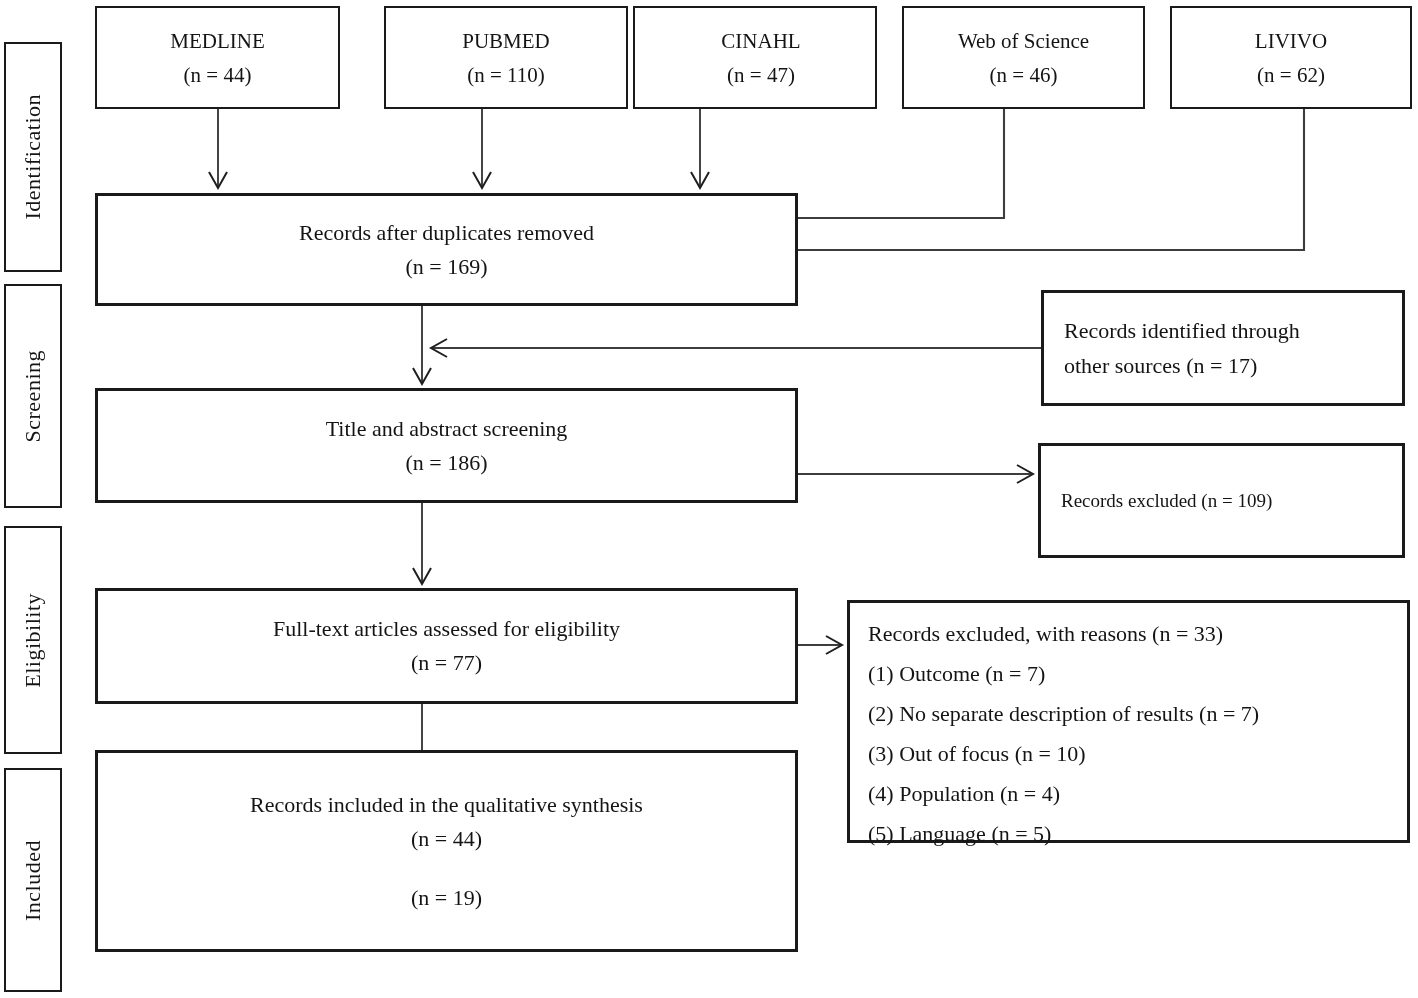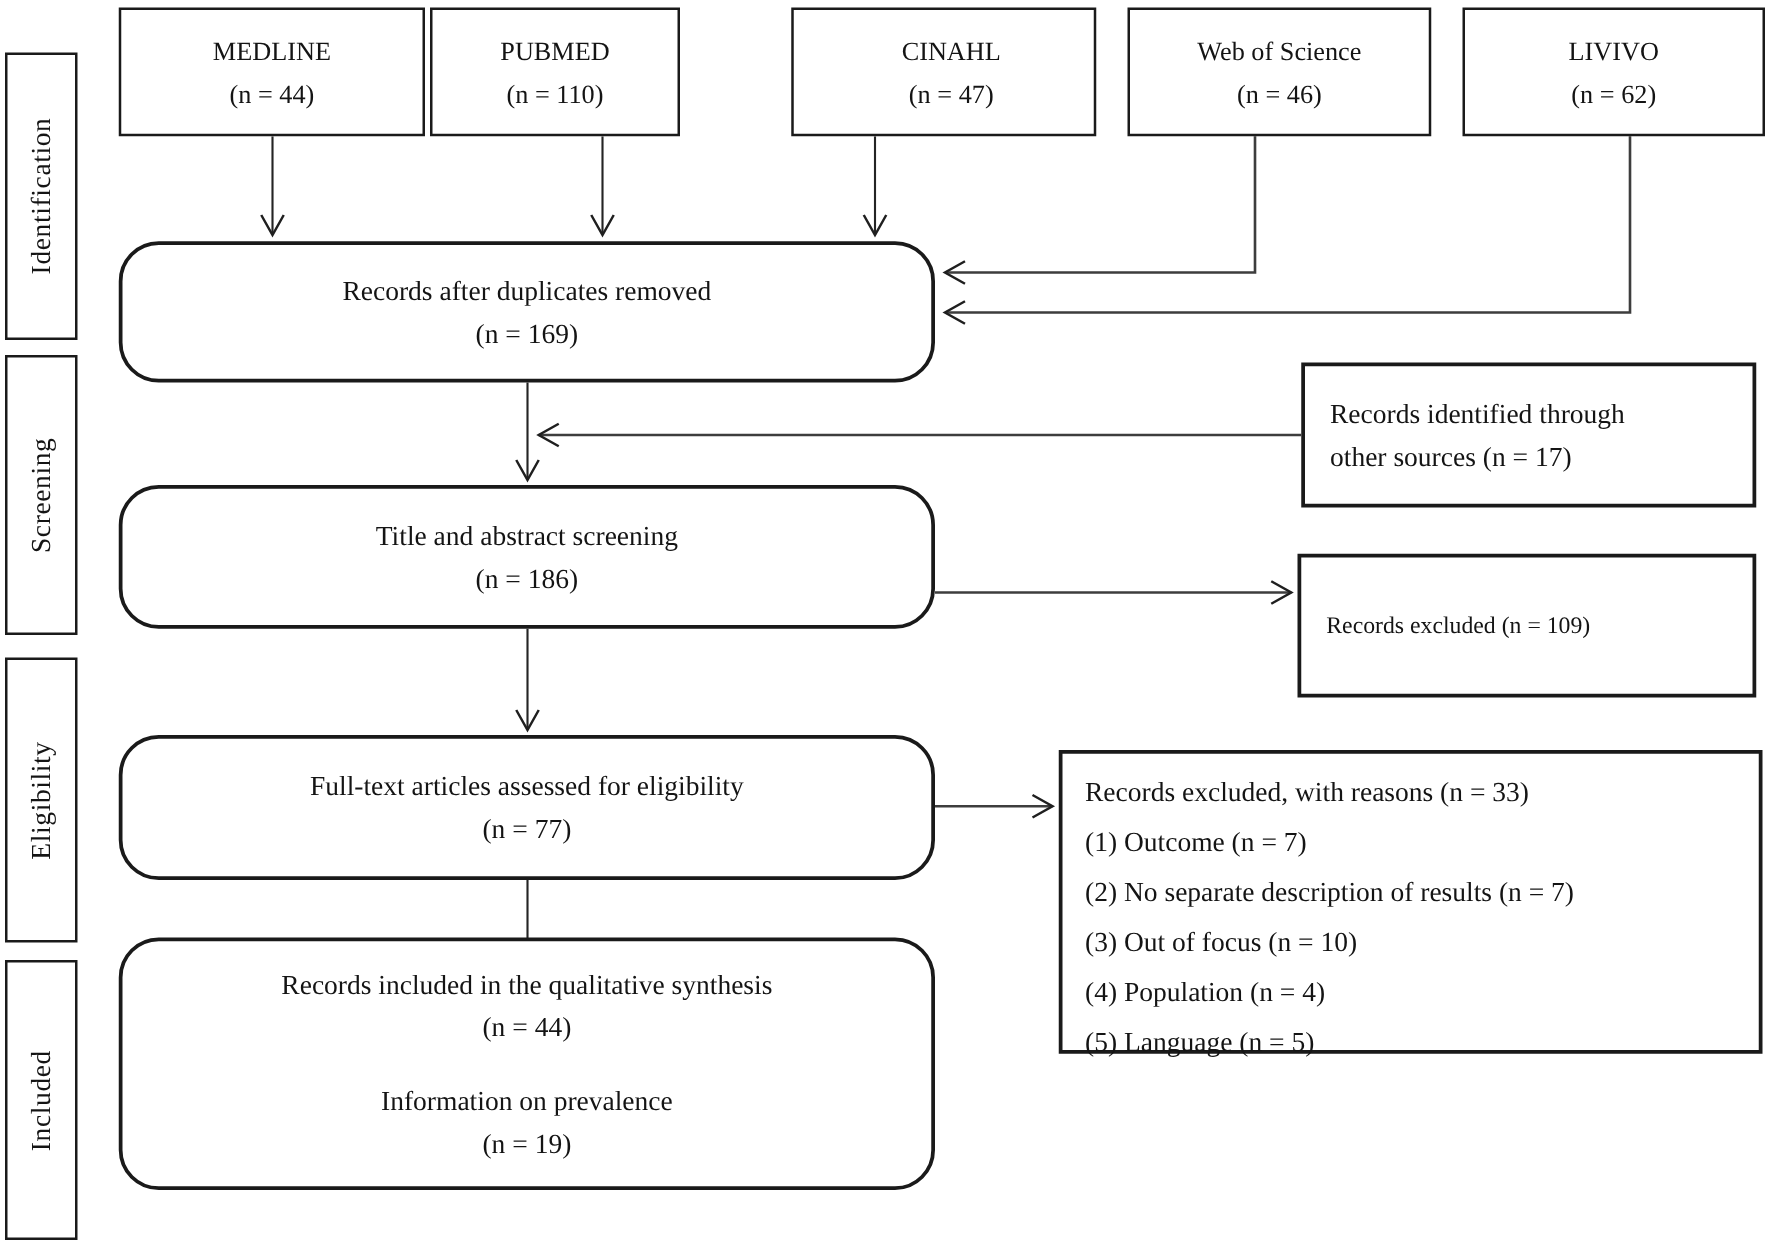--- a/index.html
+++ b/index.html
@@ -26,26 +26,26 @@
     writing-mode:vertical-rl;transform:rotate(180deg);
     font-size:22px;letter-spacing:0.5px;white-space:nowrap;
   }
   #rail-identification{top:42px;height:230px;}
   #rail-screening{top:284px;height:224px;}
   #rail-eligibility{top:526px;height:228px;}
   #rail-included{top:768px;height:224px;}
   
   .source{top:6px;height:103px;}
   #src-0{left:95px;width:245px;}
-  #src-1{left:344px;width:200px;}
+  #src-1{left:384px;width:244px;}
   #src-2{left:633px;width:244px;padding-left:12px;}
   #src-3{left:902px;width:243px;}
   #src-4{left:1170px;width:242px;}
   
-  .main{left:95px;width:653px;border-radius:32px;}
+  .main{left:95px;width:703px;}
   #box-duplicates{top:193px;height:113px;}
   #box-screening{top:388px;height:115px;}
   #box-eligibility{top:588px;height:116px;text-align:center;}
   #box-included{top:750px;height:202px;row-gap:25px;}
   #box-included .para{margin:0;}
   
   #box-other-sources{left:1041px;top:290px;width:364px;height:116px;border-width:3px;font-size:22px;line-height:35px;justify-content:center;}
   #box-excluded{left:1038px;top:443px;width:367px;height:115px;border-width:3px;font-size:19px;}
   #box-reasons{
     left:847px;top:600px;width:563px;height:243px;border-width:3px;
@@ -126,21 +126,20 @@
   <div class="box flowbox main" id="box-eligibility">
     <div>Full-text articles assessed for eligibility</div>
     <div>(n = 77)</div>
   </div>
   <div class="box flowbox main" id="box-included">
     <div class="para">
       <div>Records included in the qualitative synthesis</div>
       <div>(n = 44)</div>
     </div>
     <div class="para">
-      <div>Information on prevalence</div>
       <div>(n = 19)</div>
     </div>
   </div>
 
   <div class="box leftalign" id="box-other-sources">
     <div>Records identified through</div>
     <div>other sources (n = 17)</div>
   </div>
   <div class="box leftalign" id="box-excluded">
     <div>Records excluded (n = 109)</div>

